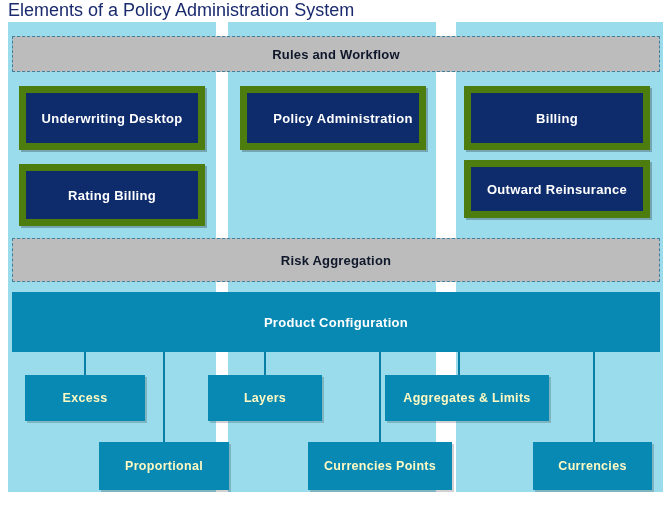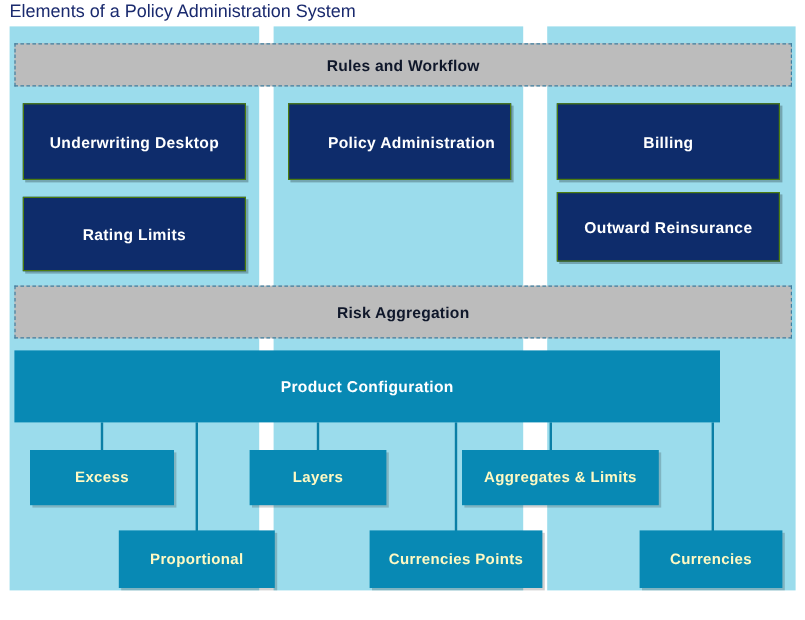--- a/index.html
+++ b/index.html
@@ -17,21 +17,21 @@
     position: relative;
     width: 671px;
     height: 517px;
     background: #ffffff;
   }
   
   #diagram-title {
     position: absolute;
     left: 8px;
     top: 2px;
-    font-size: 15px;
+    font-size: 18px;
     line-height: 16px;
     color: #1a2a6e;
     white-space: nowrap;
   }
   
   .lane {
     position: absolute;
     background: #9bdcec;
   }
   #lane-left   { left: 8px;   top: 22px; width: 208px; height: 470px; }
@@ -52,21 +52,21 @@
     font-weight: bold;
     letter-spacing: 0.2px;
   }
   #band-rules { left: 12px; top: 36px;  width: 648px; height: 36px; }
   #band-risk  { left: 12px; top: 238px; width: 648px; height: 44px; }
 
   
   .navy-box {
     position: absolute;
     background: #0e2c6b;
-    border: 1px solid #4d7c0f;
+    border: 7px solid #4d7c0f;
     box-sizing: border-box;
     display: flex;
     align-items: center;
     justify-content: center;
     color: #ffffff;
     font-size: 13px;
     font-weight: bold;
     letter-spacing: 0.3px;
     box-shadow: 2px 2px 0 rgba(0,0,0,0.25);
   }
@@ -74,21 +74,21 @@
   #box-rating-engine        { left: 19px;  top: 164px; width: 186px; height: 62px; }
   #box-policy-admin         { left: 240px; top: 86px;  width: 186px; height: 64px; padding-left: 20px; }
   #box-billing              { left: 464px; top: 86px;  width: 186px; height: 64px; }
   #box-outward-reinsurance  { left: 464px; top: 160px; width: 186px; height: 58px; }
 
   
   #bar-product-configuration {
     position: absolute;
     left: 12px;
     top: 292px;
-    width: 588px;
+    width: 648px;
     height: 60px;
     background: #0889b4;
     display: flex;
     align-items: center;
     justify-content: center;
     color: #ffffff;
     font-size: 13px;
     font-weight: bold;
     letter-spacing: 0.3px;
   }
@@ -136,21 +136,21 @@
   <div class="lane" id="lane-left"></div>
   <div class="lane" id="lane-middle"></div>
   <div class="lane" id="lane-right"></div>
 
   <div class="grey-band" id="band-rules">Rules and Workflow</div>
 
   <div class="grey-band" id="band-risk">Risk Aggregation</div>
 
   <div class="navy-box" id="box-underwriting-desktop">Underwriting Desktop</div>
 
-  <div class="navy-box" id="box-rating-engine">Rating Limits</div>
+  <div class="navy-box" id="box-rating-engine">Rating Billing</div>
 
   <div class="navy-box" id="box-policy-admin">Policy Administration</div>
 
   <div class="navy-box" id="box-billing">Billing</div>
 
   <div class="navy-box" id="box-outward-reinsurance">Outward Reinsurance</div>
 
   <div id="bar-product-configuration">Product Configuration</div>
 
   <div class="connector" id="conn-excess"></div>

